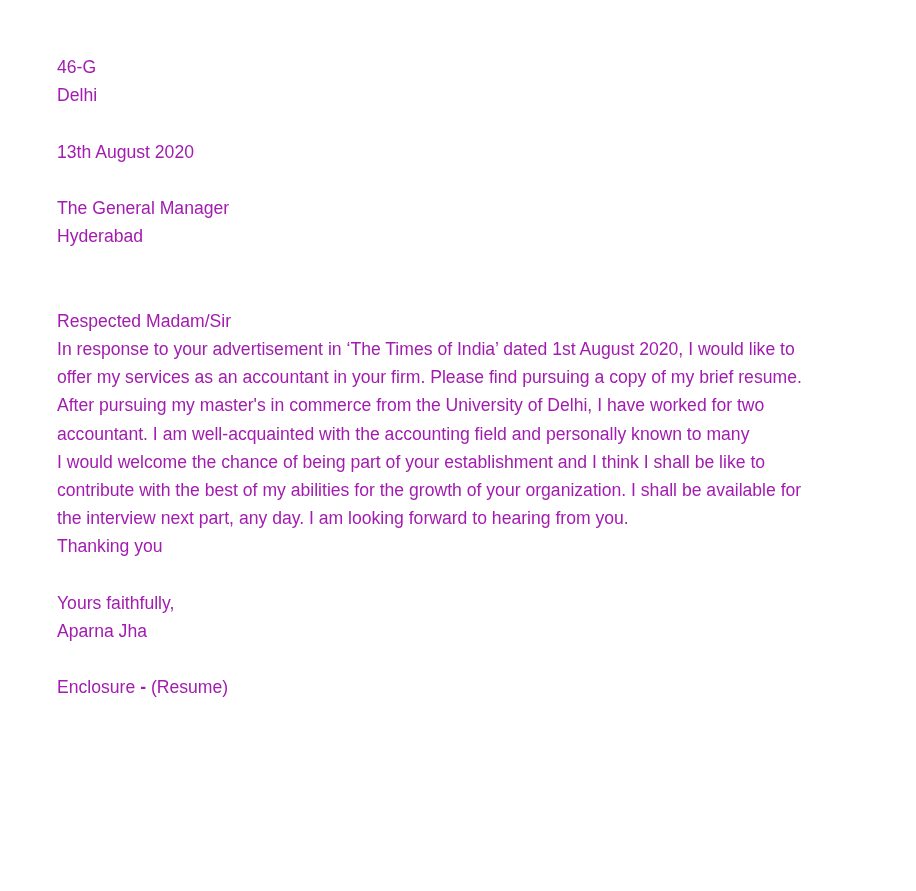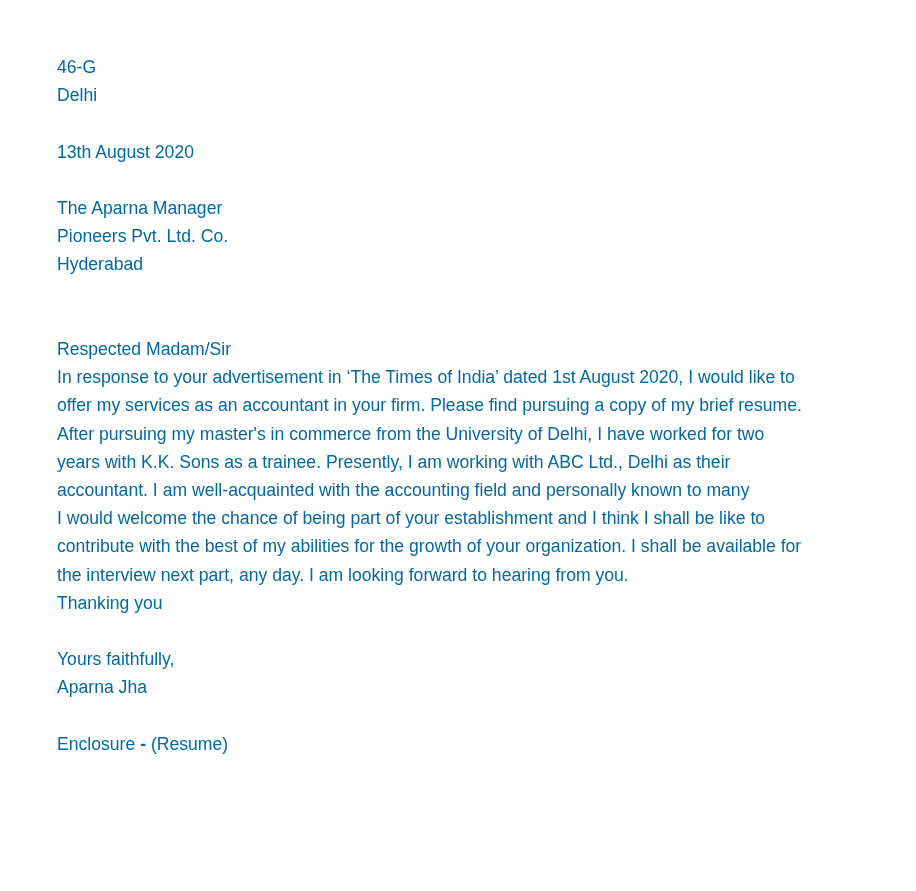--- a/index.html
+++ b/index.html
@@ -1,49 +1,47 @@
 <!DOCTYPE html>
 <html><head>
 <meta charset="utf-8">
 <style>
   html, body { margin: 0; padding: 0; background: #ffffff; }
   body { width: 916px; height: 891px; overflow: hidden; }
   .page {
     position: absolute; left: 57px; top: 53px; width: 800px;
     font-family: "Liberation Sans", sans-serif;
-    font-size: 17.6px; line-height: 28.2px; color: #0369a1;
+    font-size: 17.6px; line-height: 28.2px; color: #a21caf;
   }
   .line { display: block; white-space: nowrap; }
   .blank { height: 28.2px; }
   .dash { font-weight: bold; }
 </style>
 </head>
 <body>
 
 <div class="page">
   <div>
     <span class="line">46-G</span>
     <span class="line">Delhi</span>
   </div>
   <div class="blank"></div>
   <span class="line">13th August 2020</span>
   <div class="blank"></div>
   <div>
-    <span class="line">The Aparna Manager</span>
-    <span class="line">Pioneers Pvt. Ltd. Co.</span>
+    <span class="line">The General Manager</span>
     <span class="line">Hyderabad</span>
   </div>
   <div class="blank"></div>
   <div class="blank"></div>
   <span class="line">Respected Madam/Sir</span>
   <div>
     <span class="line">In response to your advertisement in ‘The Times of India’ dated 1st August 2020, I would like to</span>
     <span class="line">offer my services as an accountant in your firm. Please find pursuing a copy of my brief resume.</span>
     <span class="line">After pursuing my master's in commerce from the University of Delhi, I have worked for two</span>
-    <span class="line">years with K.K. Sons as a trainee. Presently, I am working with ABC Ltd., Delhi as their</span>
     <span class="line">accountant. I am well-acquainted with the accounting field and personally known to many</span>
   </div>
   <div>
     <span class="line">I would welcome the chance of being part of your establishment and I think I shall be like to</span>
     <span class="line">contribute with the best of my abilities for the growth of your organization. I shall be available for</span>
     <span class="line">the interview next part, any day. I am looking forward to hearing from you.</span>
   </div>
   <span class="line">Thanking you</span>
   <div class="blank"></div>
   <span class="line">Yours faithfully,</span>

